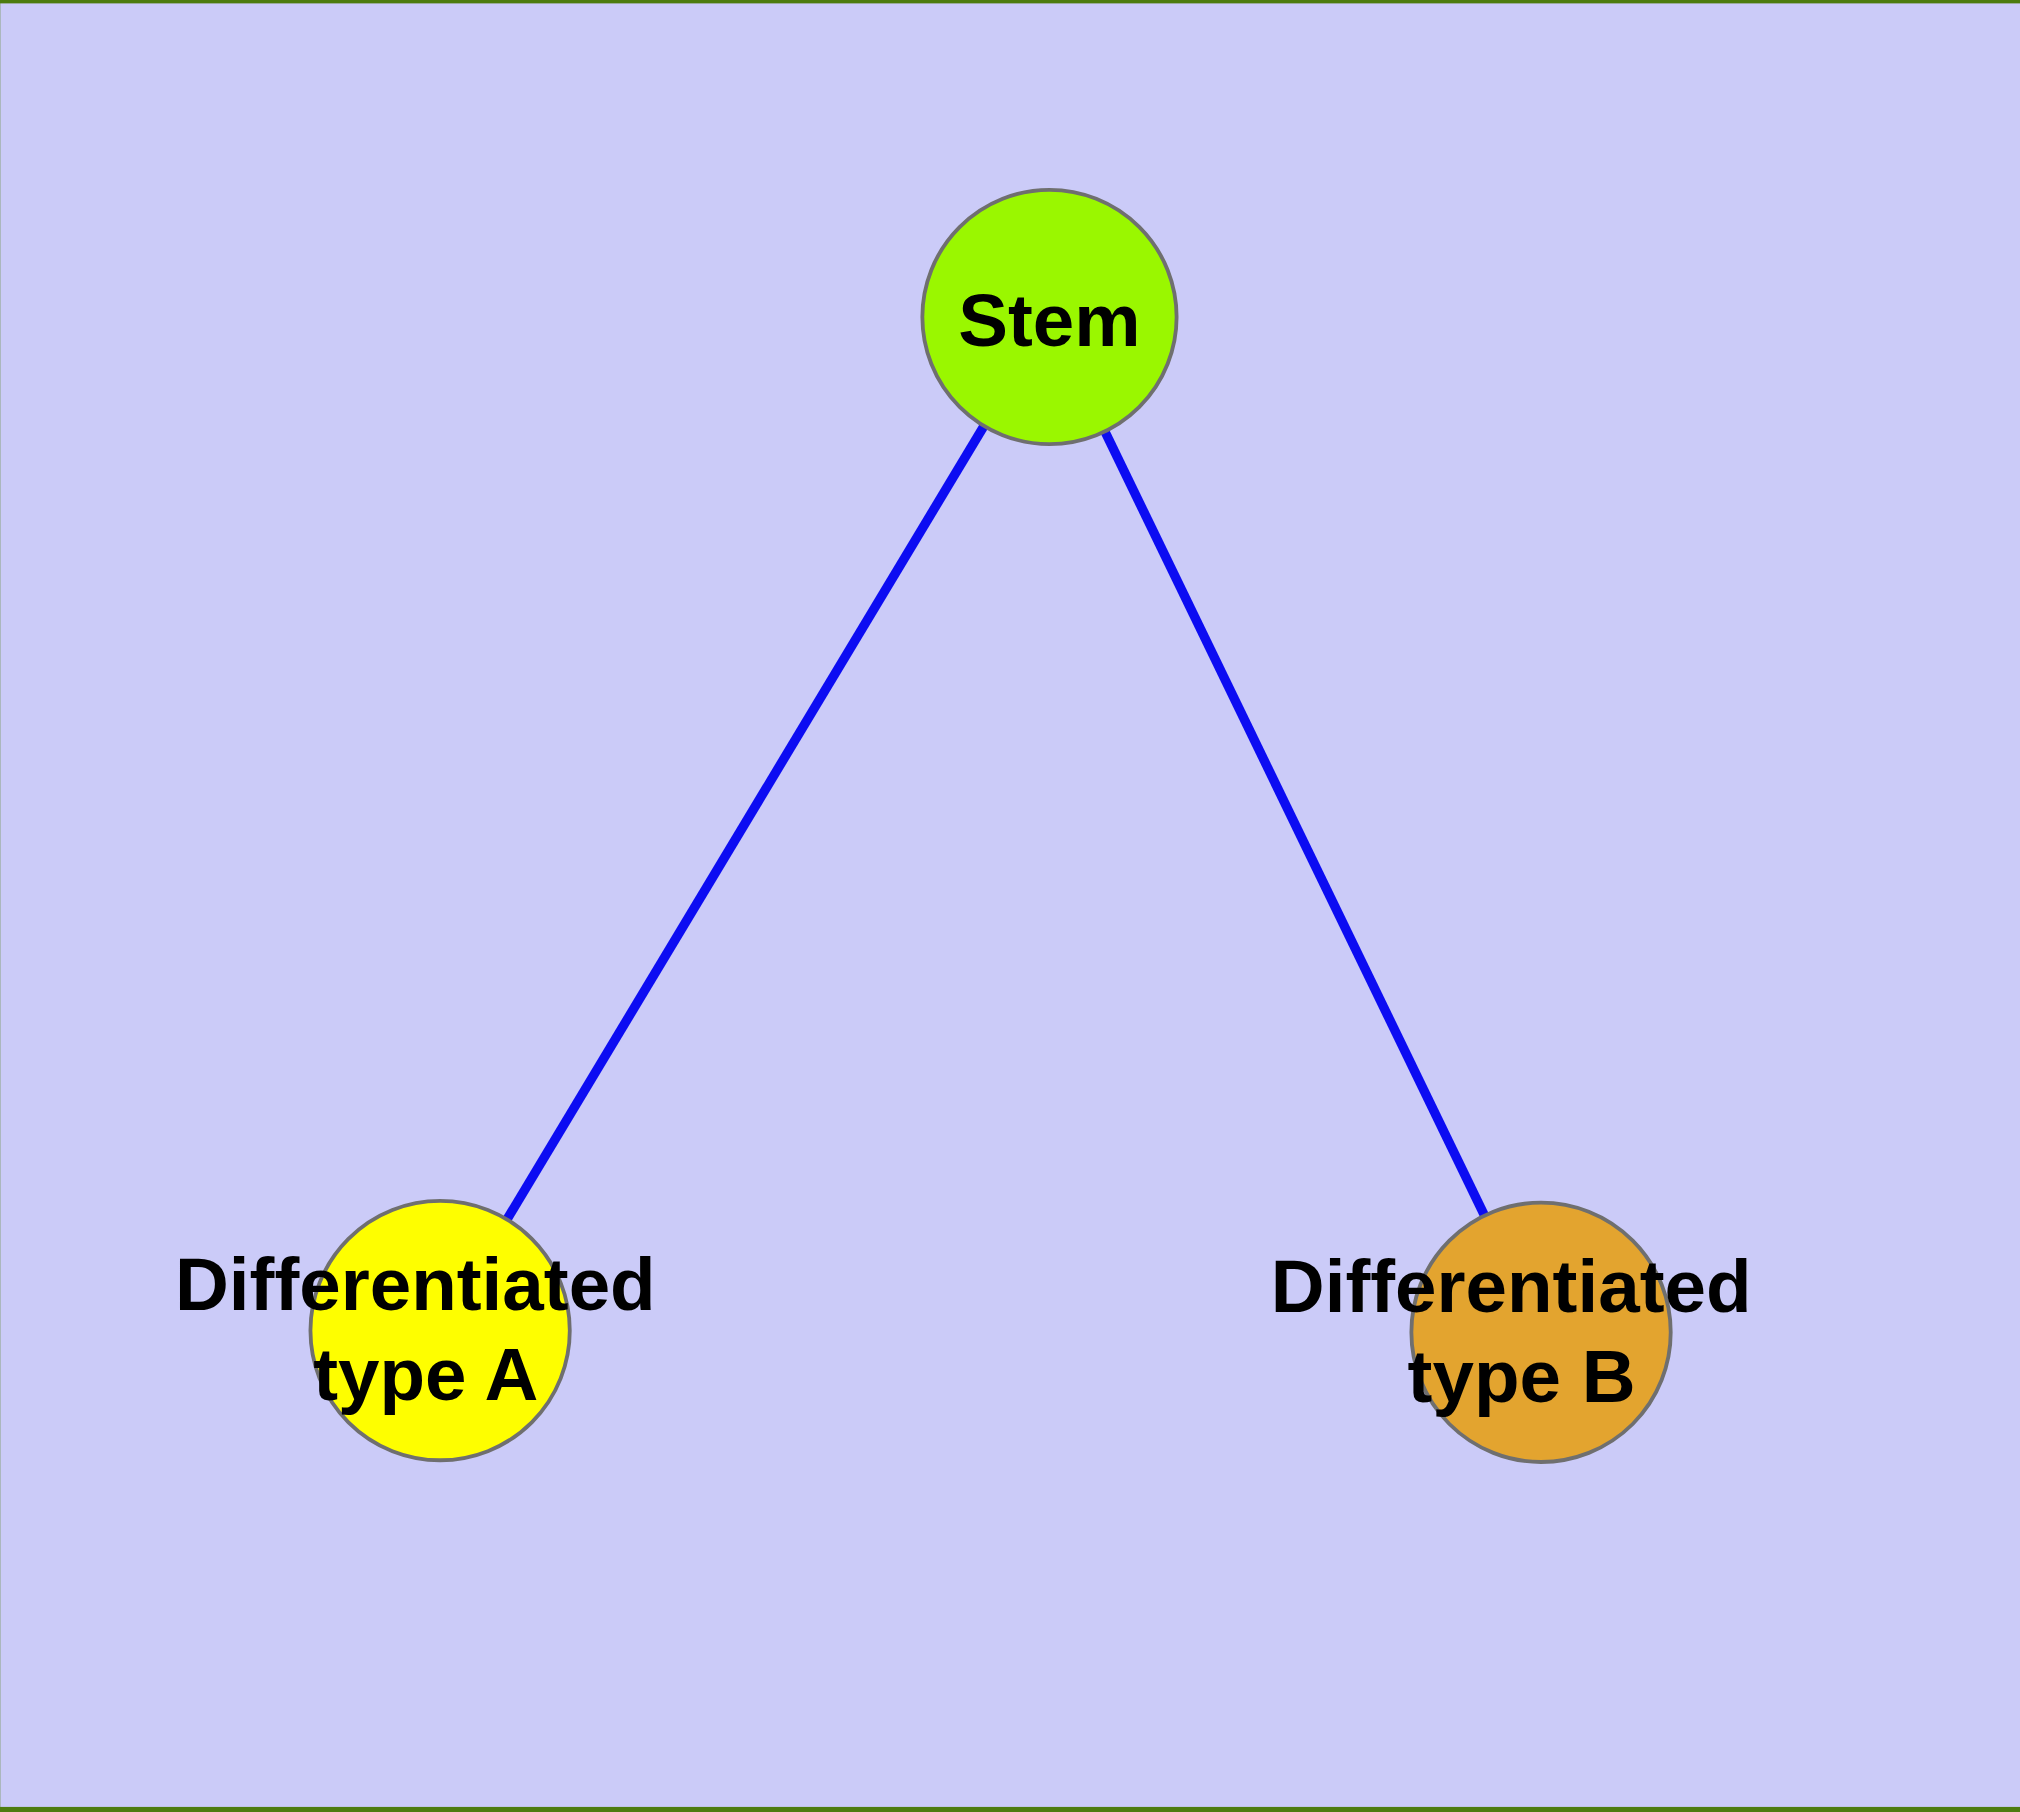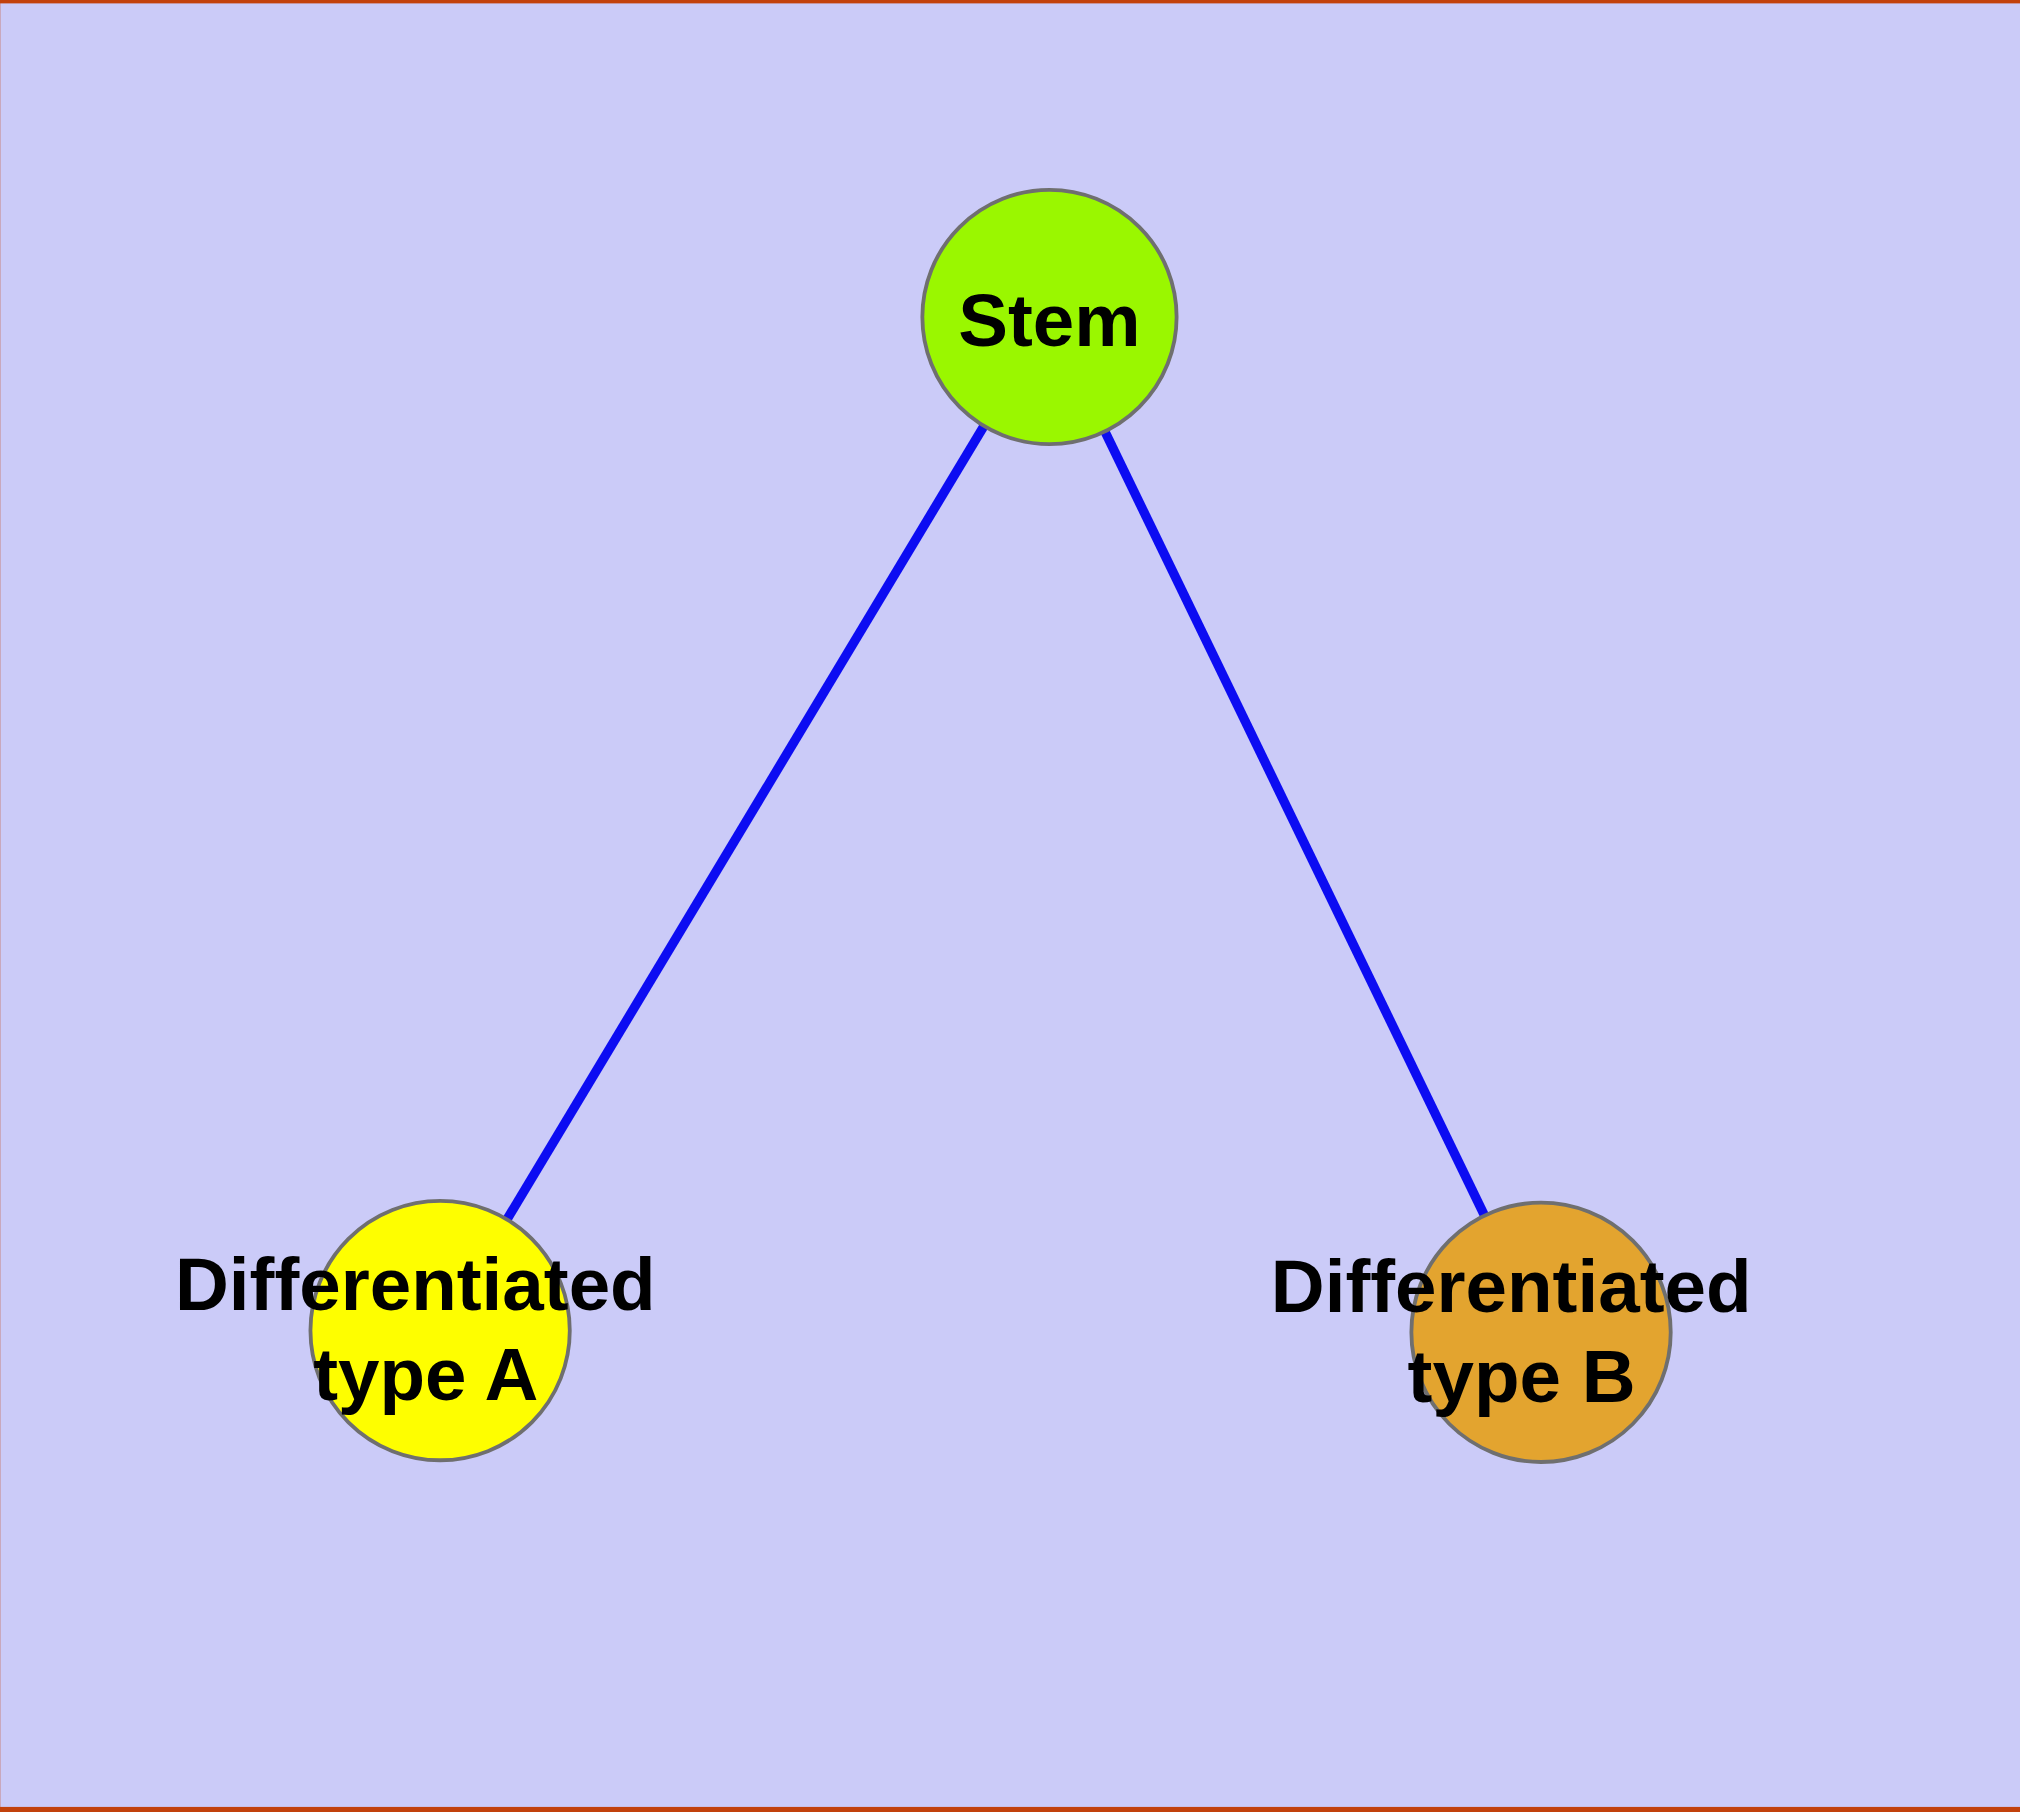--- a/index.html
+++ b/index.html
@@ -5,21 +5,21 @@
   html, body {
     margin: 0;
     padding: 0;
     background: #ffffff;
     font-family: "Liberation Sans", sans-serif;
   }
   .canvas {
     position: relative;
     width: 2021px;
     height: 1812px;
-    background: #c2410c;
+    background: #4d7c0f;
     overflow: hidden;
   }
   .canvas svg {
     position: absolute;
     left: 0;
     top: 0;
     width: 100%;
     height: 100%;
     display: block;
   }

